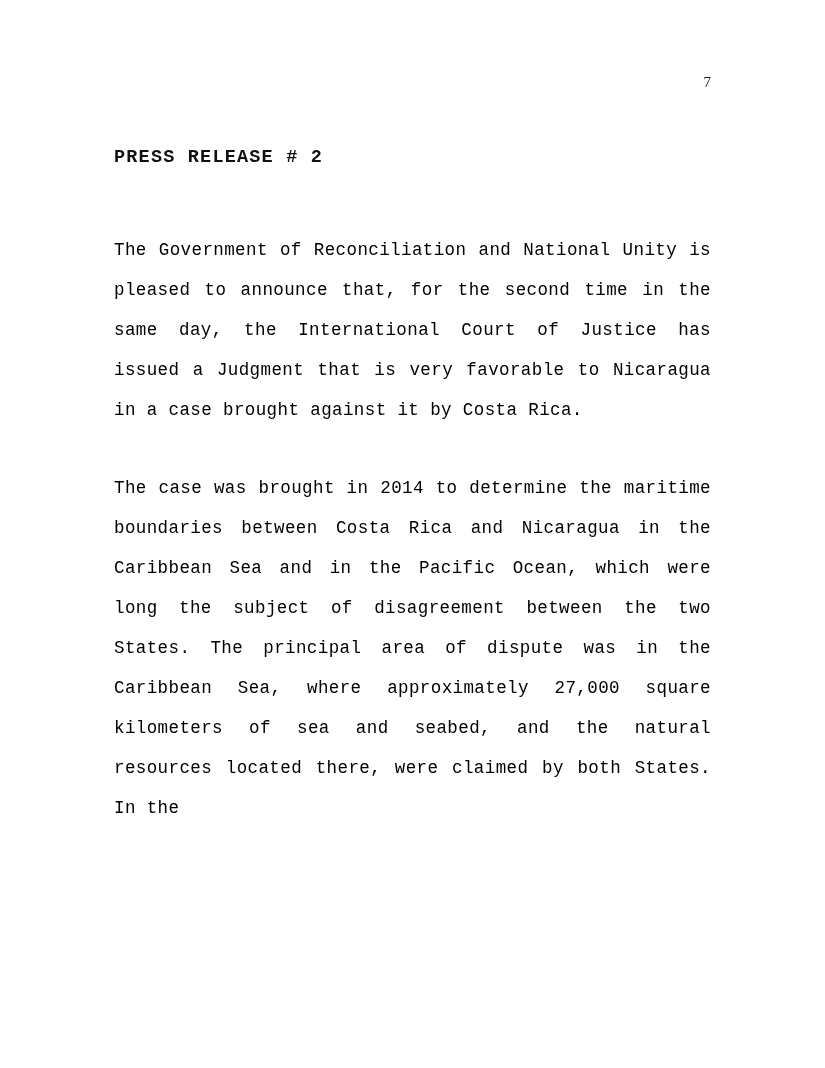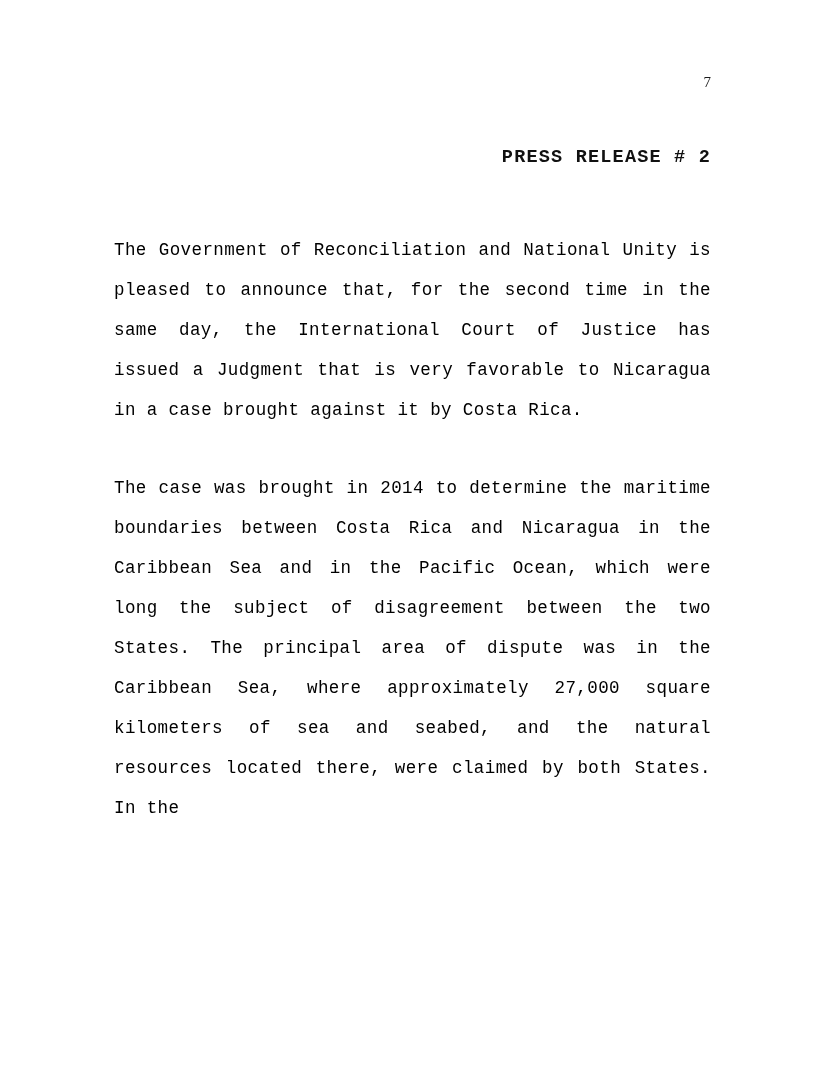--- a/index.html
+++ b/index.html
@@ -39,21 +39,20 @@
     width: 597px;
   }
   .doc-title {
     font-size: 18.5px;
     font-weight: bold;
     letter-spacing: 1.2px;
     color: #111111;
     margin: 0 0 15px 0;
     line-height: 1.5;
     white-space: nowrap;
-    text-align: right;
   }
   .para {
     font-size: 17.5px;
     line-height: 40px;
     color: #000000;
     margin: 0;
     text-align: justify;
     text-justify: inter-word;
     letter-spacing: 0.4px;
   }

